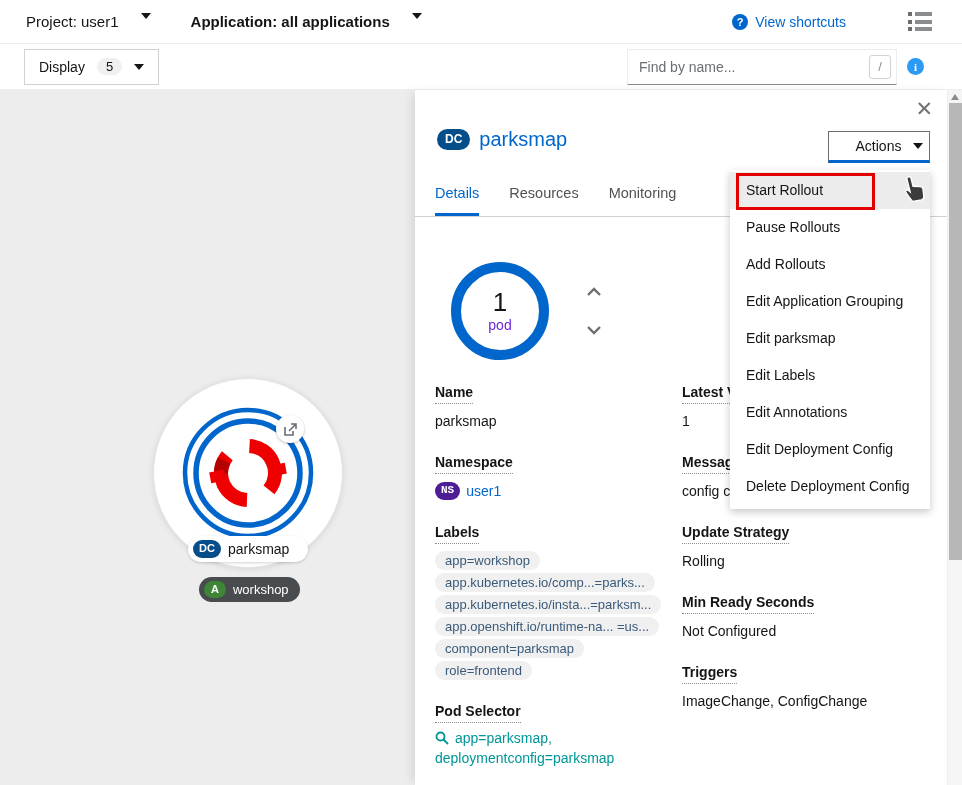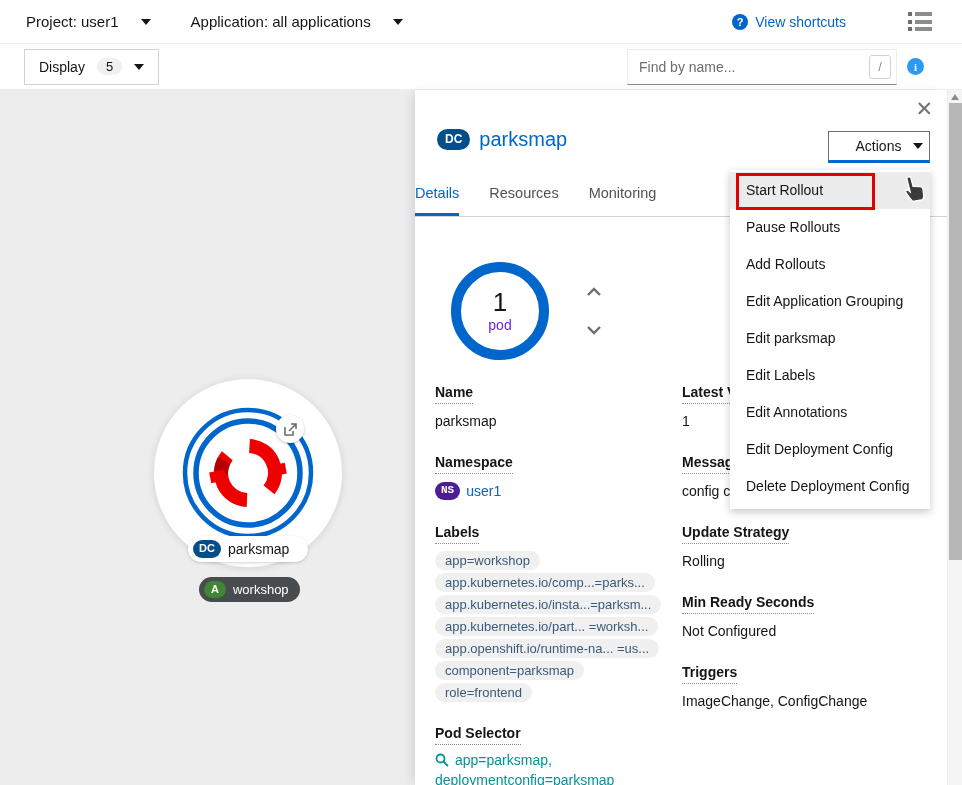--- a/index.html
+++ b/index.html
@@ -3,22 +3,22 @@
 <meta charset="utf-8">
 <style>
   * { margin:0; padding:0; box-sizing:border-box; }
   html,body { width:962px; height:785px; overflow:hidden; background:#fff;
     font-family:"Liberation Sans", sans-serif; color:#151515; }
   .root { position:relative; width:962px; height:785px; }
 
   
   .topbar { position:absolute; left:0; top:0; width:962px; height:44px; background:#fff;
     border-bottom:1px solid #ededed; display:flex; align-items:center; padding:0 26px; }
-  .dd { display:flex; align-items:center; gap:22px; font-size:15px; cursor:pointer; }
-  .dd + .dd { margin-left:40px; }
+  .dd { display:flex; gap:22px; font-size:15px; cursor:pointer; }
+  .dd + .dd { margin-left:40px;font-weight:bold; }
   .caret { width:0; height:0; border-left:5px solid transparent; border-right:5px solid transparent;
     border-top:6px solid #151515; display:inline-block; }
   .topbar-right { margin-left:auto; display:flex; align-items:center; gap:58px; }
   .shortcuts { display:flex; align-items:center; gap:7px; color:#0066cc; font-size:14px; cursor:pointer; }
   .qicon { width:16px; height:16px; border-radius:50%; background:#0066cc; color:#fff; font-size:11px;
     font-weight:bold; display:flex; align-items:center; justify-content:center; }
   .listicon { display:flex; flex-direction:column; gap:3.5px; cursor:pointer; padding:4px; }
   .listicon .row { display:flex; gap:3px; align-items:center; }
   .listicon .sq { width:4px; height:4px; background:#6a6e73; }
   .listicon .bar { width:17px; height:4px; background:#8a8d90; }
@@ -66,21 +66,21 @@
     box-shadow:-5px 0 10px -3px rgba(0,0,0,0.12); overflow:hidden; }
   .close-x { position:absolute; top:8px; right:14px; font-size:21px; color:#737373; cursor:pointer;
     line-height:1; z-index:6; }
   .ptitle { position:absolute; left:22px; top:38px; display:flex; align-items:center; gap:9px; }
   .ptitle .badge-dc { font-size:12px; padding:3px 8px; border-radius:11px; }
   .ptitle .t { font-size:20px; color:#0066cc; cursor:pointer; }
   .actions-btn { position:absolute; top:41px; right:17px; width:102px; height:32px; background:#fff;
     border:1px solid #6a6e73; border-bottom:3px solid #0066cc; display:flex; align-items:center;
     justify-content:center; gap:12px; font-size:14px; cursor:pointer; z-index:4;padding-left:21px; }
   .tabs { position:absolute; left:0; right:0; top:95px; height:32px; border-bottom:1px solid #d2d2d2;
-    display:flex; gap:30px; }
+    display:flex; gap:30px; padding-left:20px; }
   .tab { font-size:14.5px; color:#4f5255; padding-bottom:9px; cursor:pointer; }
   .tab.active { color:#0066cc; border-bottom:3px solid #0066cc; }
 
   .donut-wrap { position:absolute; left:35px; top:171px; width:100px; height:100px; cursor:pointer; }
   .donut-txt { position:absolute; left:0; top:0; width:100px; height:100px; display:flex;
     flex-direction:column; align-items:center; justify-content:center; }
   .donut-txt .v { font-size:26px; color:#151515; line-height:1.05; }
   .donut-txt .u { font-size:14px; color:#6d28d9; }
   .scale-btn { position:absolute; left:166px; width:26px; height:24px; background:none; border:none;
     cursor:pointer; display:flex; align-items:center; justify-content:center; }
@@ -249,21 +249,20 @@
           <span class="badge badge-ns">NS</span>
           <span class="link">user1</span>
         </div>
       </div>
       <div class="field">
         <span class="flabel">Labels</span>
         <div>
           <span class="tag">app=workshop</span>
           <span class="tag">app.kubernetes.io/comp...=parks...</span>
           <span class="tag">app.kubernetes.io/insta...=parksm...</span>
-          <span class="tag">app.kubernetes.io/part... =worksh...</span>
           <span class="tag">app.openshift.io/runtime-na... =us...</span>
           <span class="tag">component=parksmap</span>
           <span class="tag">role=frontend</span>
         </div>
       </div>
       <div class="field">
         <span class="flabel">Pod Selector</span>
         <div class="podsel">
           <svg width="14" height="14" viewBox="0 0 14 14">
             <circle cx="5.5" cy="5.5" r="4" fill="none" stroke="#009596" stroke-width="1.8"></circle>

